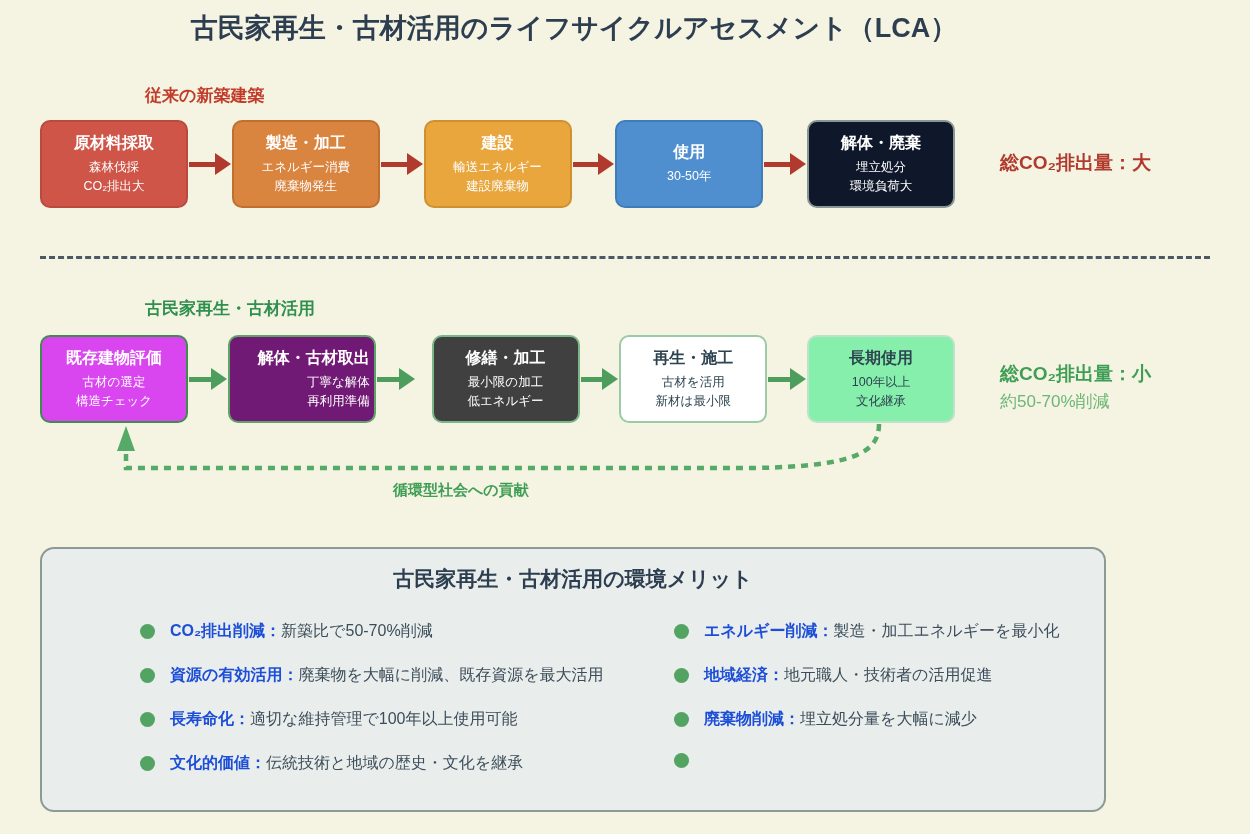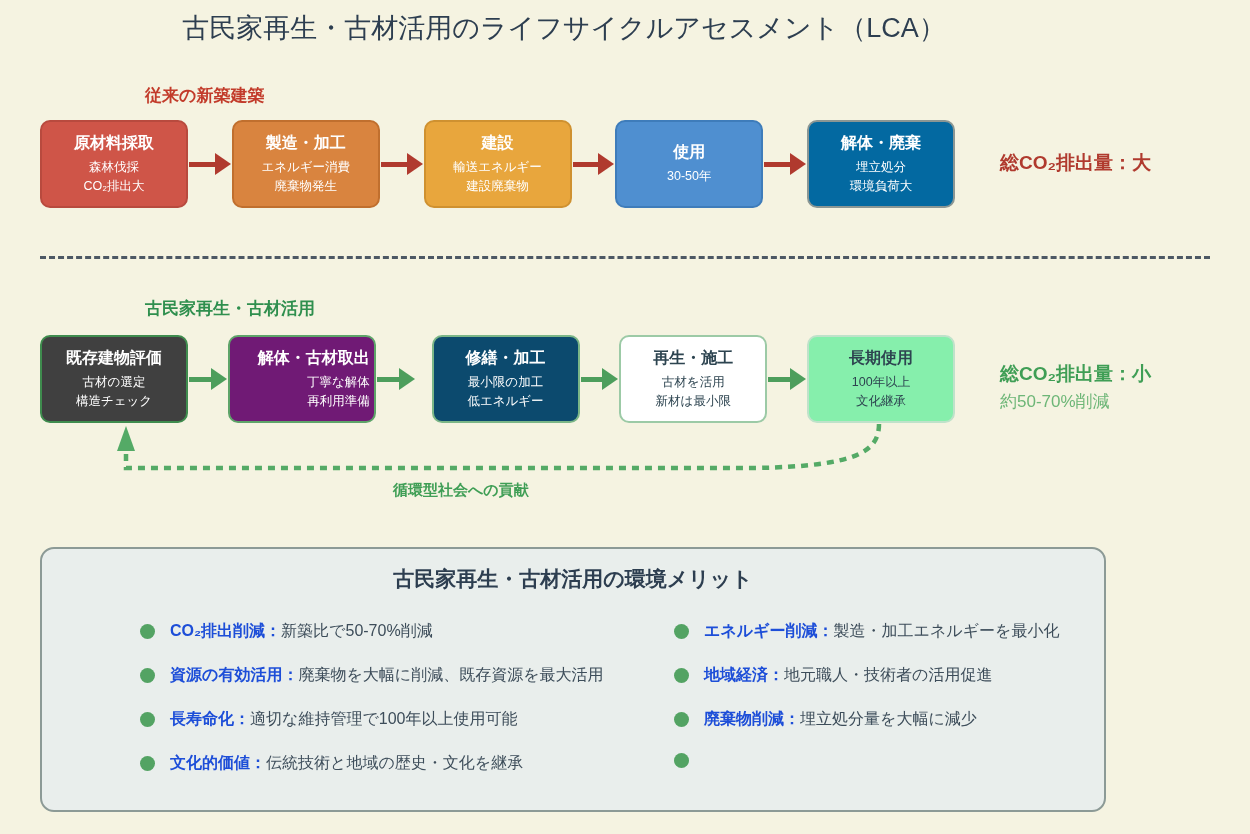--- a/index.html
+++ b/index.html
@@ -3,21 +3,21 @@
 <meta charset="utf-8">
 <style>
   html,body{margin:0;padding:0;}
   body{
     width:1250px;height:834px;position:relative;overflow:hidden;
     background:#f5f3e1;
     font-family:"Liberation Sans","DejaVu Sans",sans-serif;
   }
   .page-title{
     position:absolute;left:0;top:10px;width:1128px;text-align:center;
-    font-size:27px;font-weight:normal;color:#2d3e50;margin:0;
+    font-size:27px;font-weight:bold;color:#2d3e50;margin:0;padding-left:10px;
   }
   .row-label{position:absolute;font-size:17px;font-weight:bold;text-align:right;}
   .label-conv{left:145px;top:84px;color:#c23b2a;}
   .label-reno{left:145px;top:297px;color:#2f8f4e;}
   .flow{
     position:absolute;left:40px;width:915px;height:88px;
     display:flex;align-items:stretch;
   }
   .flow-conv{top:120px;}
   .flow-reno{top:335px;}
@@ -101,51 +101,51 @@
       <span class="head" style="border-left-color: rgb(176, 58, 46);"></span>
     </div>
     <div class="stage" style="background: rgb(79, 143, 208); border-color: rgb(62, 124, 186); color: rgb(255, 255, 255);">
       <div class="stage-title">使用</div>
       <div class="stage-line">30-50年</div>
     </div>
     <div class="arrow">
       <span class="shaft" style="background: rgb(176, 58, 46);"></span>
       <span class="head" style="border-left-color: rgb(176, 58, 46);"></span>
     </div>
-    <div class="stage" style="background: #0369a1; border-color: rgb(138, 150, 148); color: rgb(255, 255, 255);">
+    <div class="stage" style="background: #0f172a; border-color: rgb(138, 150, 148); color: rgb(255, 255, 255);">
       <div class="stage-title">解体・廃棄</div>
       <div class="stage-line">埋立処分</div>
       <div class="stage-line">環境負荷大</div>
     </div>
   </div>
 <div class="total total-conv">総CO₂排出量：大</div>
 
 <div class="divider"></div>
 
 <div class="row-label label-reno">古民家再生・古材活用</div>
 <div class="flow flow-reno" id="reno-flow">
-    <div class="stage" style="background: #404040; border-color: rgb(63, 140, 78); color: rgb(255, 255, 255);">
+    <div class="stage" style="background: #d946ef; border-color: rgb(63, 140, 78); color: rgb(255, 255, 255);">
       <div class="stage-title">既存建物評価</div>
       <div class="stage-line">古材の選定</div>
       <div class="stage-line">構造チェック</div>
     </div>
     <div class="arrow">
       <span class="shaft" style="background: rgb(77, 158, 92);"></span>
       <span class="head" style="border-left-color: rgb(77, 158, 92);"></span>
     </div>
     <div class="stage" style="background: #701a75; border-color: rgb(94, 164, 105); color: rgb(255, 255, 255); align-items: flex-end;">
       <div class="stage-title">解体・古材取出</div>
       <div class="stage-line">丁寧な解体</div>
       <div class="stage-line">再利用準備</div>
     </div>
     <div class="arrow">
       <span class="shaft" style="background: rgb(77, 158, 92);"></span>
       <span class="head" style="border-left-color: rgb(77, 158, 92);"></span>
     </div>
-    <div class="stage" style="background: #0c4a6e; border-color: rgb(123, 182, 135); color: rgb(255, 255, 255); margin-left: 16px;">
+    <div class="stage" style="background: #404040; border-color: rgb(123, 182, 135); color: rgb(255, 255, 255); margin-left: 16px;">
       <div class="stage-title">修繕・加工</div>
       <div class="stage-line">最小限の加工</div>
       <div class="stage-line">低エネルギー</div>
     </div>
     <div class="arrow">
       <span class="shaft" style="background: rgb(77, 158, 92);"></span>
       <span class="head" style="border-left-color: rgb(77, 158, 92);"></span>
     </div>
     <div class="stage" style="background: #ffffff; border-color: rgb(156, 202, 166); color: rgb(45, 68, 80);">
       <div class="stage-title">再生・施工</div>

